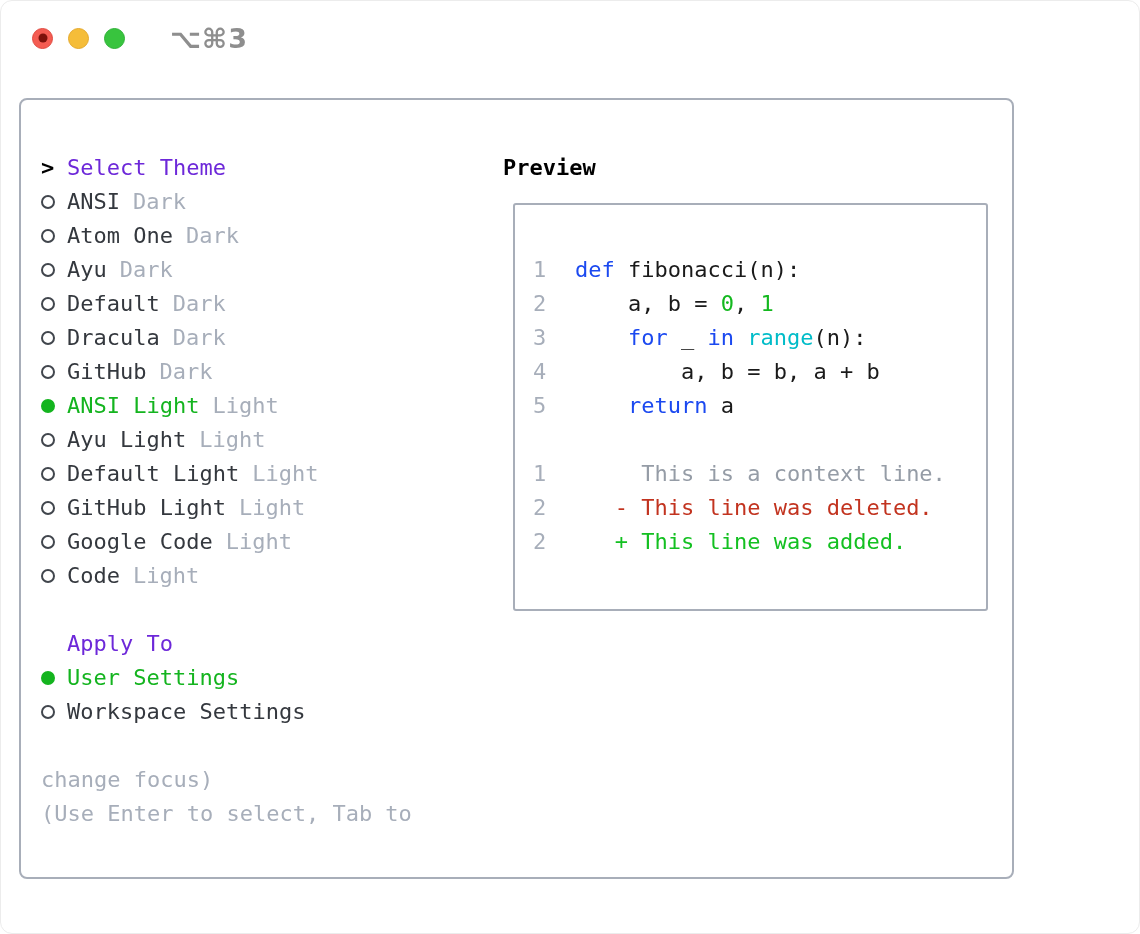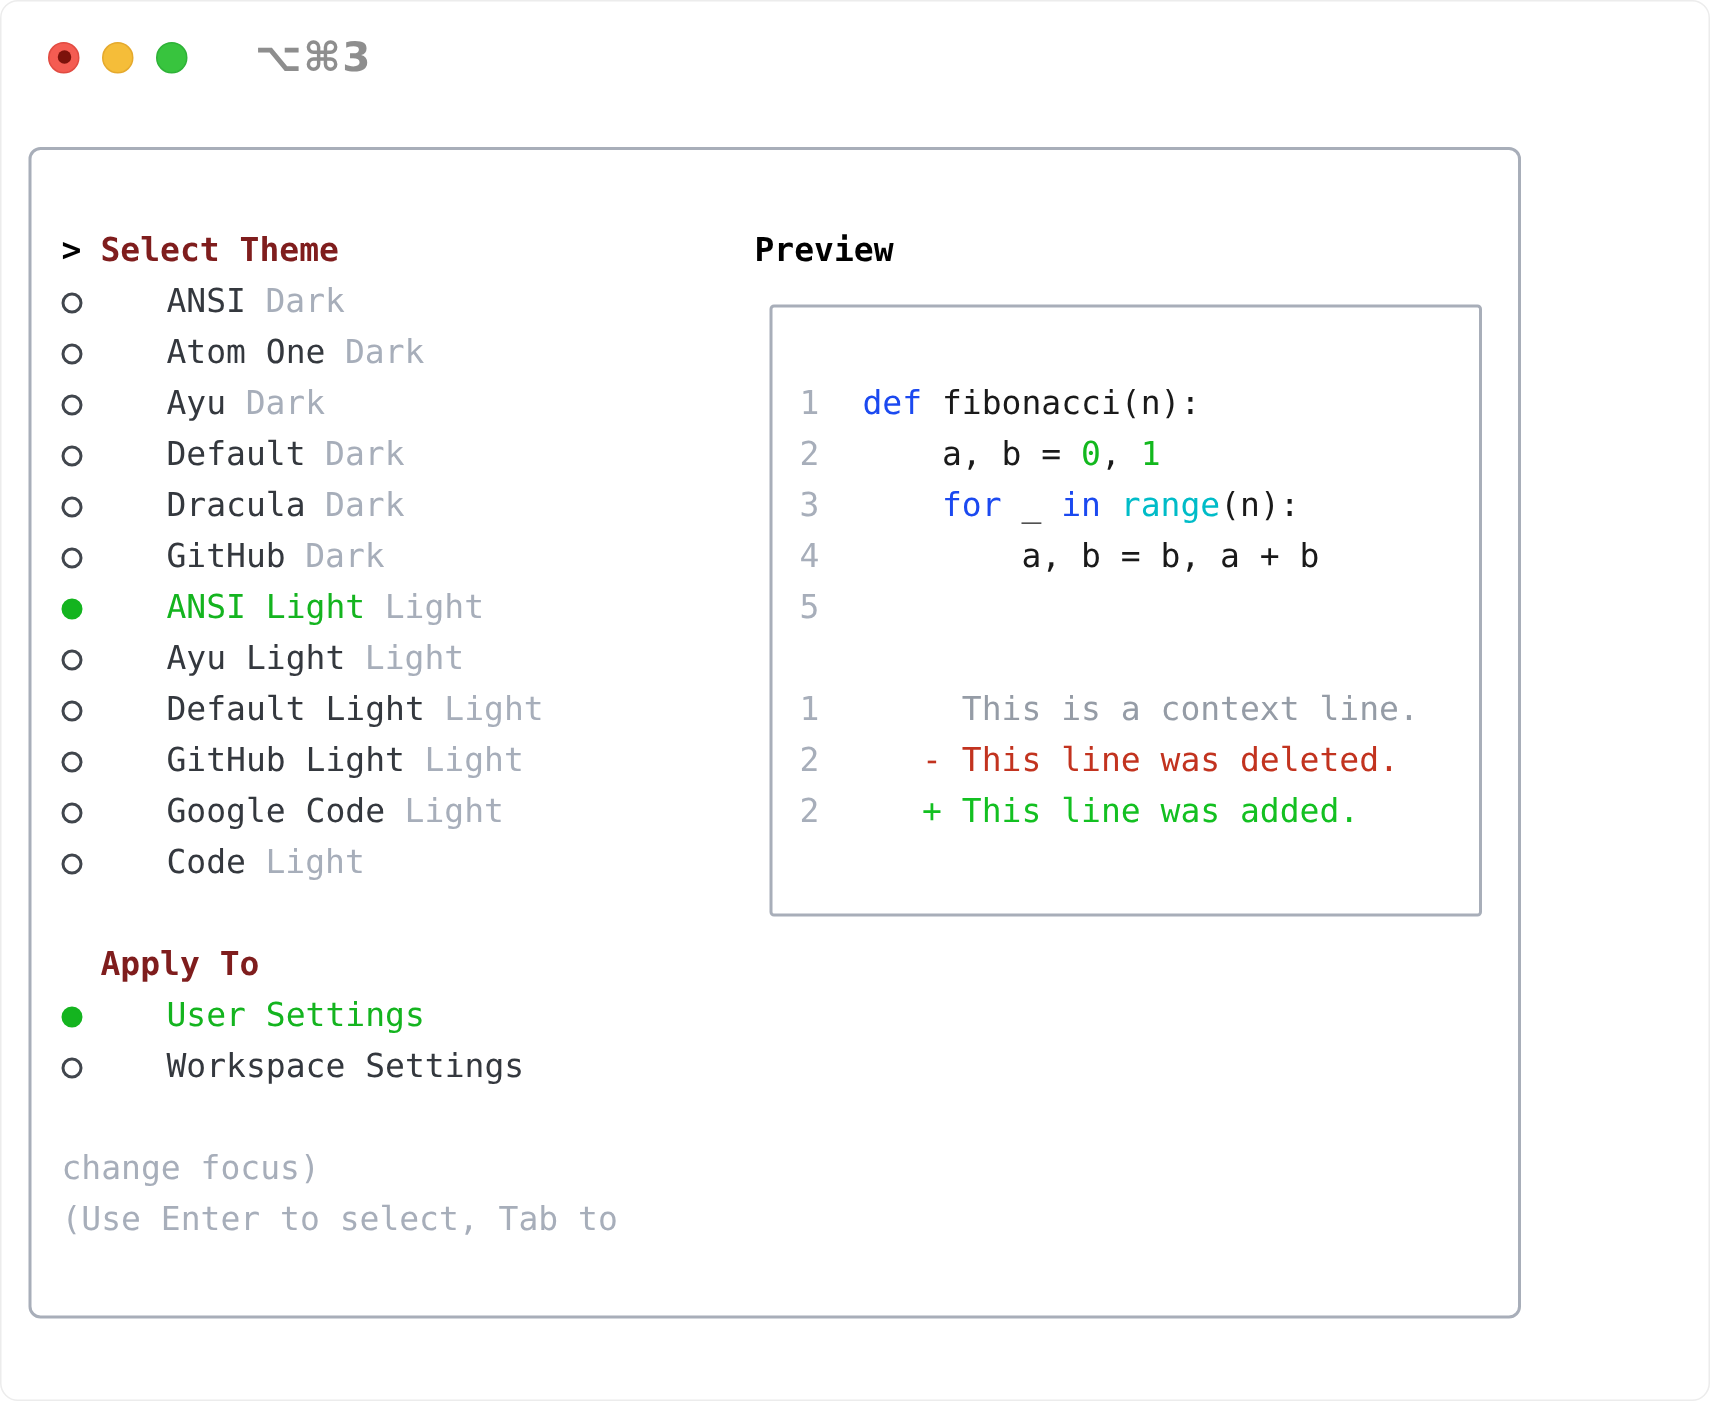--- a/index.html
+++ b/index.html
@@ -52,26 +52,26 @@
 
   
   .left-col { position: absolute; left: 20px; top: 51px; }
   .row {
     display: flex; align-items: center;
     height: 34px; font-size: 22px; line-height: 34px;
     white-space: pre; cursor: default;
   }
   .gutter { width: 26px; display: flex; align-items: center; flex: none; }
   .cursor { color: #000; font-weight: bold; }
-  .hdr { color: #7f1d1d; font-weight: bold; text-align: right; }
+  .hdr { color: #6d28d9; font-weight: normal; text-align: right; }
   .radio {
     width: 14px; height: 14px; border-radius: 50%;
     border: 2px solid #41464d; flex: none;
   }
-  .item .label   { color: var(--item); margin-left: 44px; }
+  .item .label   { color: var(--item); }
   .item .variant { color: var(--muted); margin-left: 13px; }
   .item.selected .label { color: var(--sel); }
   .item.selected .radio { background: var(--sel); border-color: var(--sel); }
   .spacer-row { height: 34px; }
   .help { color: var(--muted); font-size: 22px; line-height: 34px; white-space: pre; }
 
   
   .preview-title {
     position: absolute; left: 482px; top: 51px;
     height: 34px; line-height: 34px;
@@ -214,20 +214,21 @@
       <div class="crow">
         <span class="ln">3</span>
         <span class="ct"><span class="tx">    </span><span class="kw">for</span><span class="tx"> _ </span><span class="kw">in</span><span class="tx"> </span><span class="fn">range</span><span class="tx">(n):</span></span>
       </div>
       <div class="crow">
         <span class="ln">4</span>
         <span class="ct"><span class="tx">        a, b = b, a + b</span></span>
       </div>
       <div class="crow">
         <span class="ln">5</span>
+        <span class="ct"><span class="tx">    </span><span class="kw">return</span><span class="tx"> a</span></span>
       </div>
       <div class="crow">
         <span class="ln"></span>
       </div>
       <div class="crow">
         <span class="ln">1</span>
         <span class="ct"><span class="ctx">     This is a context line.</span></span>
       </div>
       <div class="crow">
         <span class="ln">2</span>

